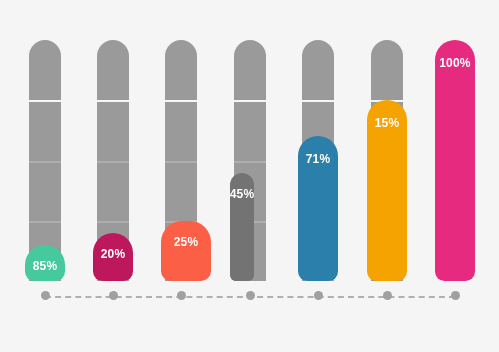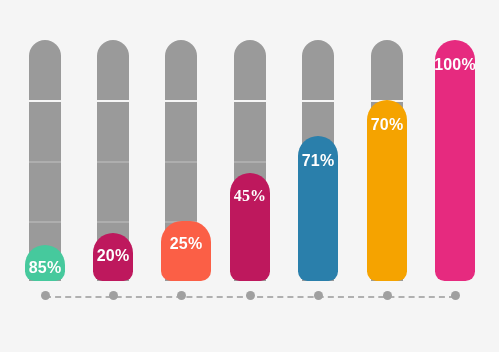--- a/index.html
+++ b/index.html
@@ -38,21 +38,21 @@
   .fill {
     position:absolute;
     border-radius:21px 21px 10px 10px;
     z-index:3;
     display:flex;
     align-items:flex-start;
     justify-content:center;
   }
   .fill-label {
     color:#ffffff;
-    font-size:16px;
+    font-size:12px;
     font-weight:bold;
     letter-spacing:.2px;
     margin-top:14px;
     white-space:nowrap;
     text-shadow:0 0 1px rgba(0,0,0,.07);
   }
   .fill.tall .fill-label { margin-top:16px; }
 
   
   #axis {
@@ -107,40 +107,40 @@
         <div class="divider faint" style="left: 165px; top: 221px; width: 32px;"></div>
         <div class="fill" style="left: 161px; top: 221px; width: 50px; height: 60px; background: rgb(251, 95, 70);">
           <span class="fill-label">25%</span>
         </div>
       </div>
       <div class="bar-group" style="left: 0px; top: 0px;">
         <div class="track" style="left: 234px; top: 40px; width: 32px; height: 241px;"></div>
         <div class="divider" style="left: 234px; top: 100px; width: 32px;"></div>
         <div class="divider faint" style="left: 234px; top: 161px; width: 32px;"></div>
         <div class="divider faint" style="left: 234px; top: 221px; width: 32px;"></div>
-        <div class="fill" style="left: 230px; top: 173px; width: 40px; height: 108px; background: #be185d; font-family: Liberation Serif, serif;">
+        <div class="fill" style="left: 230px; top: 173px; width: 24px; height: 108px; background: #737373;">
           <span class="fill-label">45%</span>
         </div>
       </div>
       <div class="bar-group" style="left: 0px; top: 0px;">
         <div class="track" style="left: 302px; top: 40px; width: 32px; height: 241px;"></div>
         <div class="divider" style="left: 302px; top: 100px; width: 32px;"></div>
         <div class="divider faint" style="left: 302px; top: 161px; width: 32px;"></div>
         <div class="divider faint" style="left: 302px; top: 221px; width: 32px;"></div>
         <div class="fill tall" style="left: 298px; top: 136px; width: 40px; height: 145px; background: rgb(42, 127, 171);">
           <span class="fill-label">71%</span>
         </div>
       </div>
       <div class="bar-group" style="left: 0px; top: 0px;">
         <div class="track" style="left: 371px; top: 40px; width: 32px; height: 241px;"></div>
         <div class="divider" style="left: 371px; top: 100px; width: 32px;"></div>
         <div class="divider faint" style="left: 371px; top: 161px; width: 32px;"></div>
         <div class="divider faint" style="left: 371px; top: 221px; width: 32px;"></div>
         <div class="fill tall" style="left: 367px; top: 100px; width: 40px; height: 181px; background: rgb(245, 163, 0);">
-          <span class="fill-label">70%</span>
+          <span class="fill-label">15%</span>
         </div>
       </div>
       <div class="bar-group" style="left: 0px; top: 0px;">
         <div class="fill tall" style="left: 435px; top: 40px; width: 40px; height: 241px; background: rgb(230, 42, 127);">
           <span class="fill-label">100%</span>
         </div>
       </div>
     </div>
 
   <div id="axis" style="top: 290px;">

